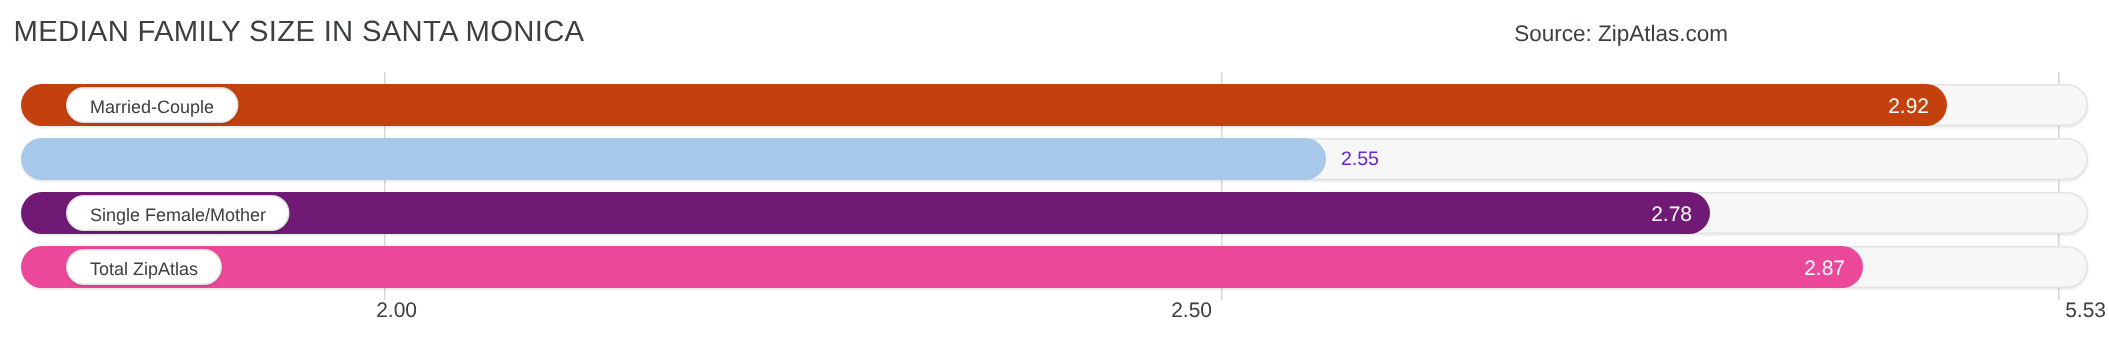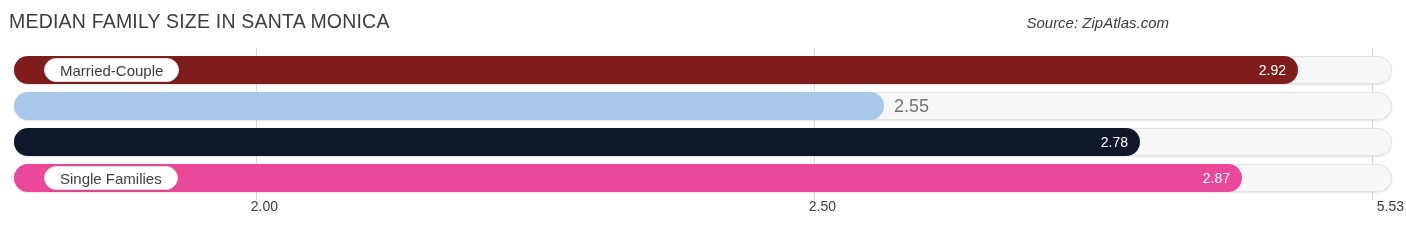--- a/index.html
+++ b/index.html
@@ -12,22 +12,22 @@
   }
   #chart-root{position:relative;width:1180px;height:233px;}
 
   
   #chart-title{
     position:absolute;left:9px;top:10px;
     font-size:19.5px;color:#3c4043;letter-spacing:.2px;
     white-space:nowrap;
   }
   #source-note{
-    position:absolute;right:11px;top:14px;
-    font-size:15px;font-style:italic;color:#3c4043;
+    position:absolute;right:28px;top:14px;
+    font-size:15px;color:#3c4043;
     white-space:nowrap;
   }
 
   
   #plot{
     position:absolute;left:0;top:48px;
     width:1406px;height:152px;
   }
   .gridline{
     position:absolute;top:0;bottom:0;width:1px;
@@ -50,29 +50,29 @@
     position:absolute;left:0;top:0;height:28px;
     border-radius:14px;
     box-sizing:border-box;
   }
   .bar-value-in{
     position:absolute;right:12px;top:0;height:28px;line-height:28px;
     font-size:14px;color:#ffffff;white-space:nowrap;
   }
   .bar-value-out{
     position:absolute;top:0;height:28px;line-height:28px;
-    font-size:18px;color:#737373;white-space:nowrap;
+    font-size:13px;color:#6d28d9;white-space:nowrap;
   }
   .pill{
     position:absolute;left:30px;top:2px;height:24px;line-height:24px;
     background:#ffffff;
     border:1px solid #e0e0e0;
     border-radius:12px;
     padding:0 15px;
-    font-size:15px;color:#3c4043;white-space:nowrap;
+    font-size:12px;color:#3c4043;white-space:nowrap;
     box-shadow:0 1px 2px rgba(0,0,0,.13);
     box-sizing:border-box;
   }
 
   
   #axis{
     position:absolute;left:0;top:198px;width:1406px;height:30px;margin-left:32px;
   }
   .tick-label{
     position:absolute;top:0;
@@ -89,47 +89,48 @@
   <div id="chart-title">MEDIAN FAMILY SIZE IN SANTA MONICA</div>
   <div id="source-note">Source: ZipAtlas.com</div>
 
   <div id="plot">
     <div class="gridline" style="left:256px"></div>
     <div class="gridline" style="left:814px"></div>
     <div class="gridline" style="left:1372px"></div>
 
     <div class="row" style="top:8px">
       <div class="track"></div>
-      <div class="bar" style="width:1284px;background:#7f1d1d">
+      <div class="bar" style="width:1284px;background:#c2410c">
         <span class="bar-value-in">2.92</span>
       </div>
       <div class="pill">Married-Couple</div>
     </div>
 
     <div class="row" style="top:44px">
       <div class="track"></div>
       <div class="bar" style="width:870px;background:#a8c8ea"></div>
       <span class="bar-value-out" style="left:880px">2.55</span>
     </div>
 
     <div class="row" style="top:80px">
       <div class="track"></div>
-      <div class="bar" style="width:1126px;background:#0f172a">
+      <div class="bar" style="width:1126px;background:#701a75">
         <span class="bar-value-in">2.78</span>
       </div>
+      <div class="pill">Single Female/Mother</div>
     </div>
 
     <div class="row" style="top:116px">
       <div class="track"></div>
       <div class="bar" style="width:1228px;background:#ec4899">
         <span class="bar-value-in">2.87</span>
       </div>
-      <div class="pill">Single Families</div>
+      <div class="pill">Total ZipAtlas</div>
     </div>
   </div>
 
   <div id="axis">
     <span class="tick-label" style="left:246px">2.00</span>
-    <span class="tick-label" style="left:804px">2.50</span>
+    <span class="tick-label" style="left:776px">2.50</span>
     <span class="tick-label" style="left:1372px">5.53</span>
   </div>
 
 </div>
 
 </body></html>

